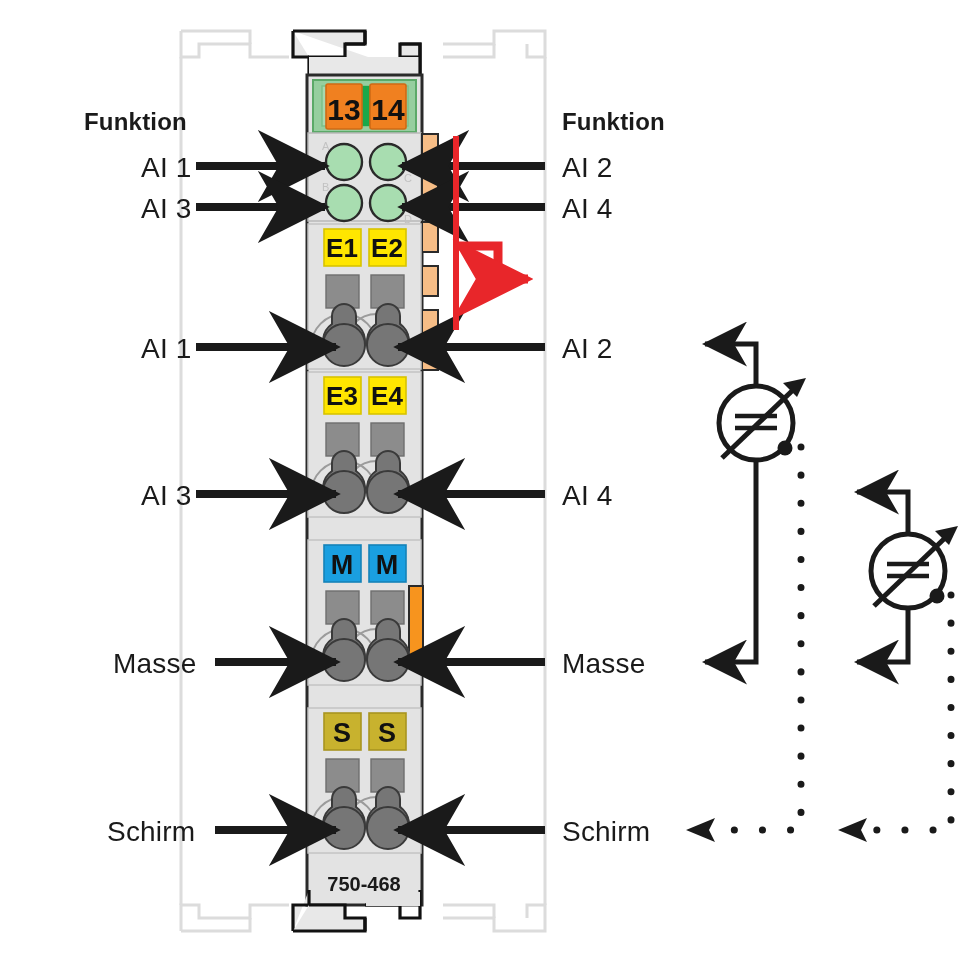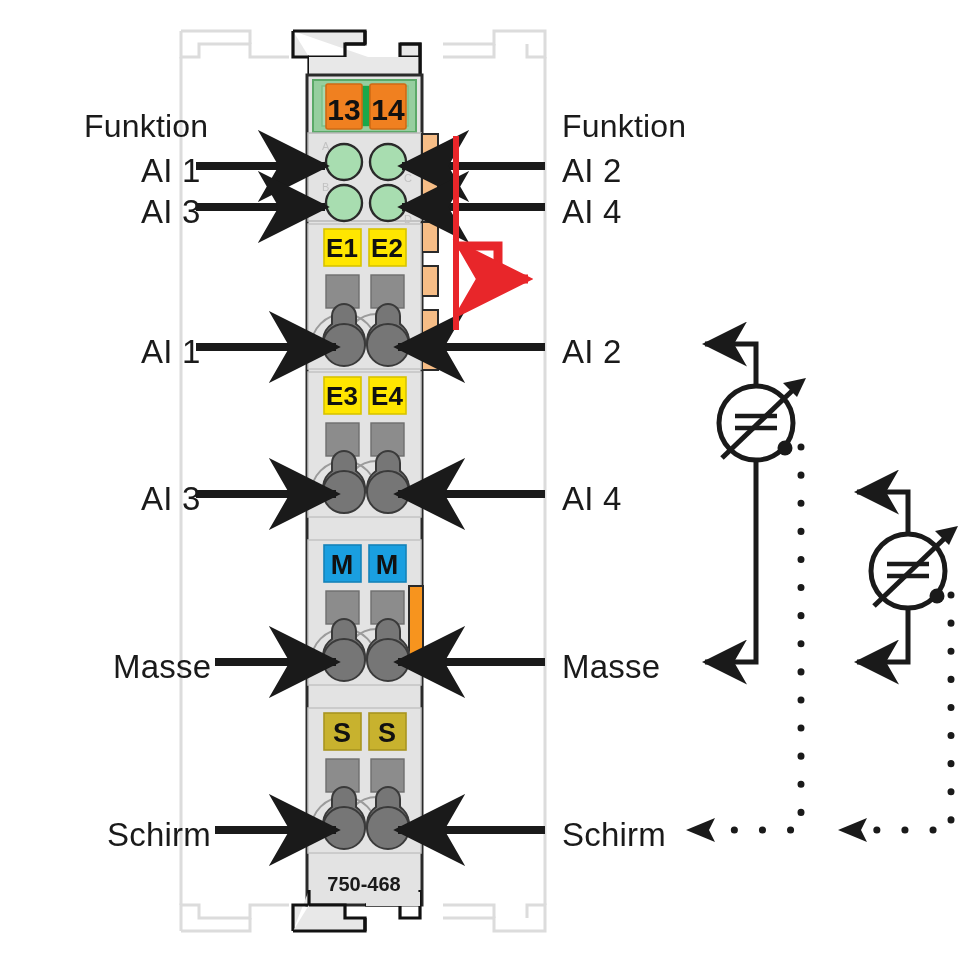--- a/index.html
+++ b/index.html
@@ -11,22 +11,22 @@
   #stage{position:absolute;left:0;top:0;width:964px;height:964px;}
   svg.layer{position:absolute;left:0;top:0;width:964px;height:964px;}
   .lbl{
     position:absolute;
     font-family:"Liberation Sans", sans-serif;
     color:#1a1a1a;
     white-space:nowrap;
     font-weight:500;
     letter-spacing:0.2px;
   }
-  .lbl-head{font-size:32px;font-weight:400;}
-  .lbl-sig{font-size:33px;font-weight:500;}
+  .lbl-head{font-size:24px;font-weight:700;}
+  .lbl-sig{font-size:28px;font-weight:500;}
   .term-txt{
     font-family:"Liberation Sans", sans-serif;
     font-weight:700;
     fill:#111111;
   }
 </style>
 </head>
 <body>
 
 <div id="stage">

